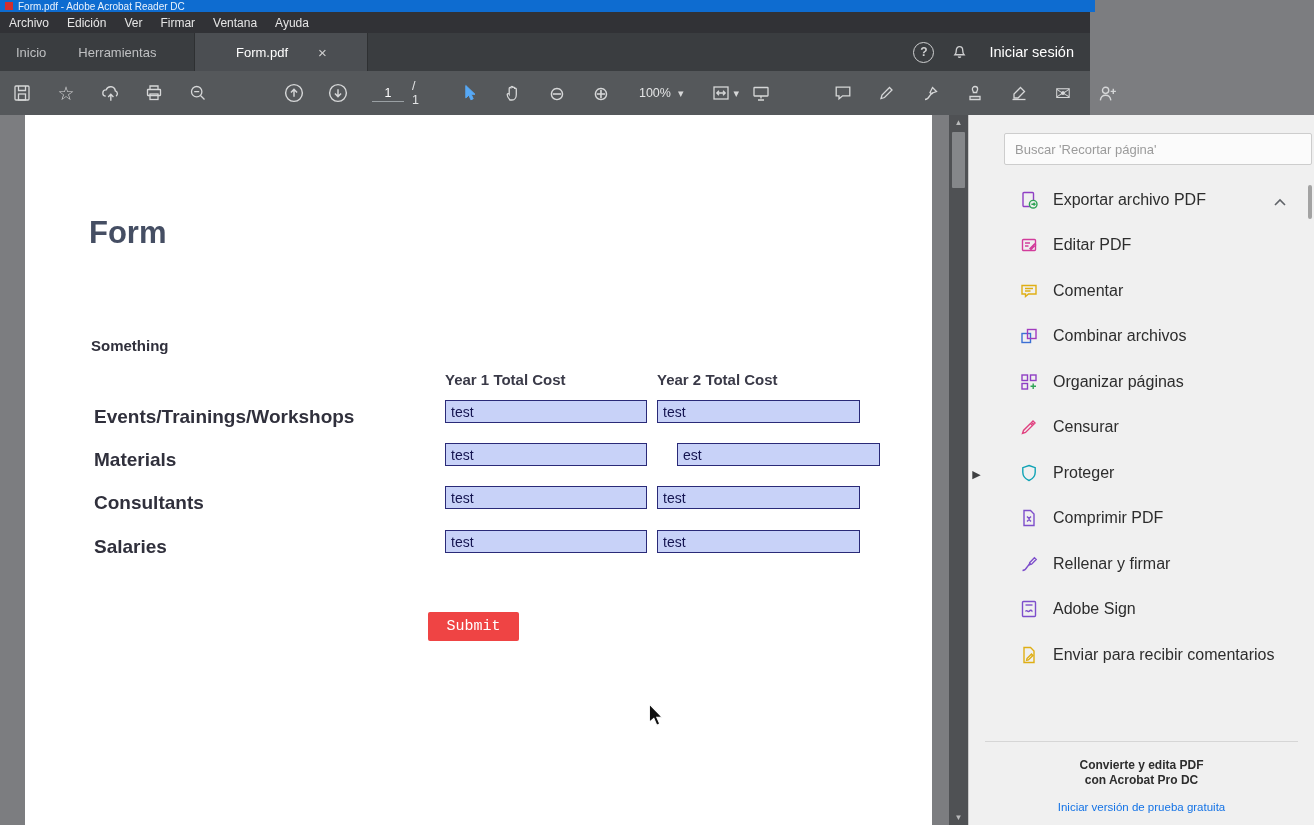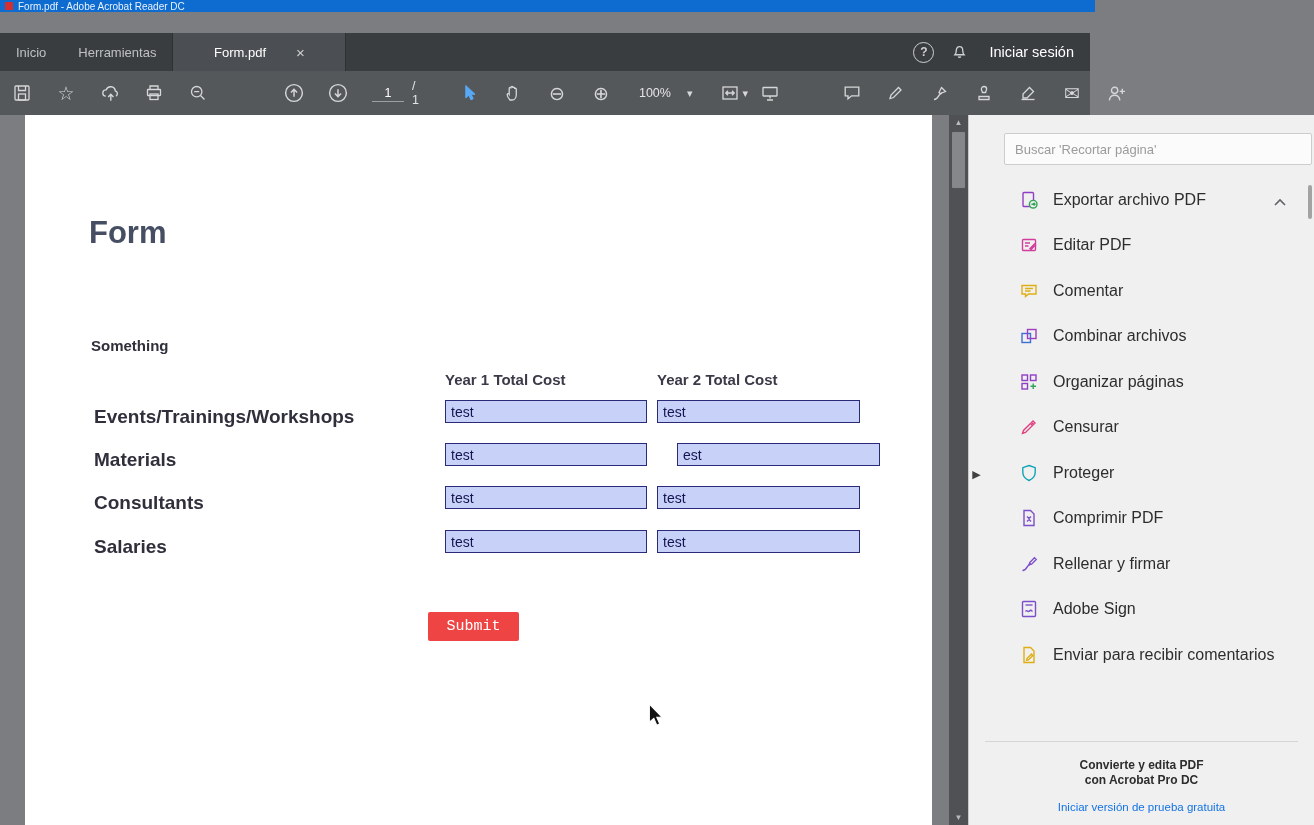--- a/index.html
+++ b/index.html
@@ -13,41 +13,41 @@
 
   
   .menubar{position:absolute;left:0;top:12px;width:100%;height:21px;background:#313236;display:flex;
     align-items:center;color:#e6e6e6;font-size:12px;}
   .menu-item{padding:0 9px;height:100%;display:flex;align-items:center;cursor:default;}
 
   
   .tabbar{position:absolute;left:0;top:33px;width:100%;height:38px;background:#3a3d40;display:flex;
     align-items:stretch;color:#bfc0c2;font-size:13px;}
   .tab{display:flex;align-items:center;justify-content:center;padding:0 16px;cursor:default;}
-  .tab.doc{background:#4b4e52;color:#fff;min-width:140px;border-left:1px solid #2e3032;
+  .tab.doc{background:#4b4e52;color:#fff;min-width:140px;margin-left:22px;border-left:1px solid #2e3032;
     border-right:1px solid #2e3032;}
   .tab-close{margin-left:30px;font-size:15px;color:#cfcfcf;}
   .tabbar-right{margin-left:auto;display:flex;align-items:center;gap:16px;padding-right:16px;}
   .help-circle{width:19px;height:19px;border:1.5px solid #cfd0d1;border-radius:50%;display:flex;
     align-items:center;justify-content:center;font-size:12px;color:#cfd0d1;font-weight:bold;}
   .bell{color:#cfd0d1;}
   .signin{color:#fff;font-size:14.5px;margin-left:4px;}
 
   
   .toolbar{position:absolute;left:0;top:71px;width:100%;height:44px;background:#55585b;display:flex;
     align-items:center;color:#d6d7d8;}
   .tb{width:44px;height:44px;display:flex;align-items:center;justify-content:center;flex:none;}
   .tb svg{display:block;}
   .glyph{font-size:19px;line-height:1;}
   .sp{flex:none;}
   .pagebox{min-width:24px;border-bottom:1px solid #9aa0a4;color:#fff;font-size:12.5px;text-align:center;
     padding:1px 4px;margin-left:12px;background:transparent;border-top:none;border-left:none;border-right:none;
     width:24px;font-family:inherit;}
   .pagetotal{color:#e3e4e5;font-size:12.5px;margin:0 6px 0 8px;}
-  .zoomgroup{display:flex;align-items:center;color:#e3e4e5;font-size:12.5px;margin-left:16px;gap:16px;text-align:right;}
+  .zoomgroup{display:flex;align-items:center;color:#e3e4e5;font-size:12.5px;margin-left:16px;gap:7px;text-align:right;}
   .caret{font-size:11px;color:#d6d7d8;}
   .grow{flex:1 1 auto;}
 
   
   .docarea{position:absolute;left:0;top:115px;width:949px;height:710px;background:#7c7d80;overflow:hidden;}
   .pdfpage{position:absolute;left:25px;top:0;width:907px;height:710px;background:#ffffff;}
   .doc-heading{position:absolute;left:64px;top:100px;font-size:31px;font-weight:bold;color:#454e63;}
   .doc-sub{position:absolute;left:66px;top:222px;font-size:15px;font-weight:bold;color:#30303c;}
   .colhead{position:absolute;top:256px;font-size:15px;font-weight:bold;color:#3a3a48;}
   .rowlabel{position:absolute;font-size:19px;font-weight:bold;color:#30303c;}
@@ -89,20 +89,28 @@
 </head>
 <body>
 
 <div class="app">
 
   <div class="titlebar">
     <span class="appicon"></span>
     <span>Form.pdf - Adobe Acrobat Reader DC</span>
   </div>
 
+  <div class="menubar">
+    <span class="menu-item">Archivo</span>
+    <span class="menu-item">Edición</span>
+    <span class="menu-item">Ver</span>
+    <span class="menu-item">Firmar</span>
+    <span class="menu-item">Ventana</span>
+    <span class="menu-item">Ayuda</span>
+  </div>
 
   <div class="tabbar">
     <span class="tab">Inicio</span>
     <span class="tab">Herramientas</span>
     <span class="tab doc">
       <span>Form.pdf</span>
       <span class="tab-close">×</span>
     </span>
     <span class="tabbar-right">
       <span class="help-circle">?</span>

